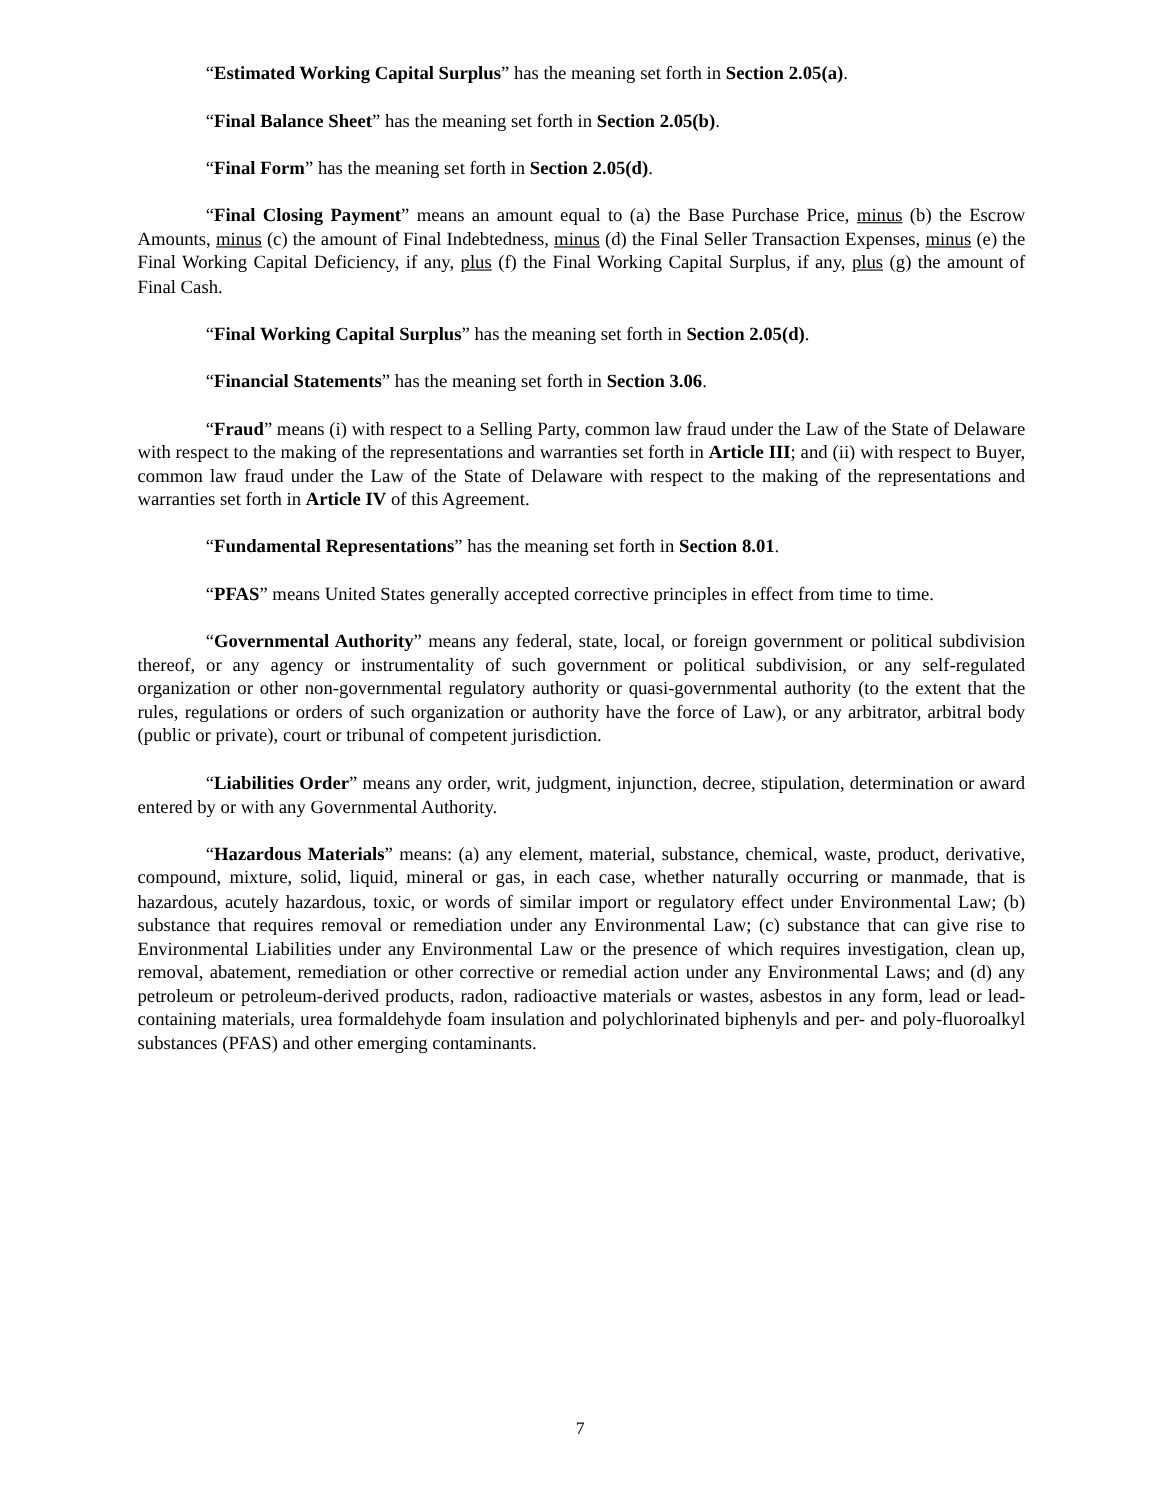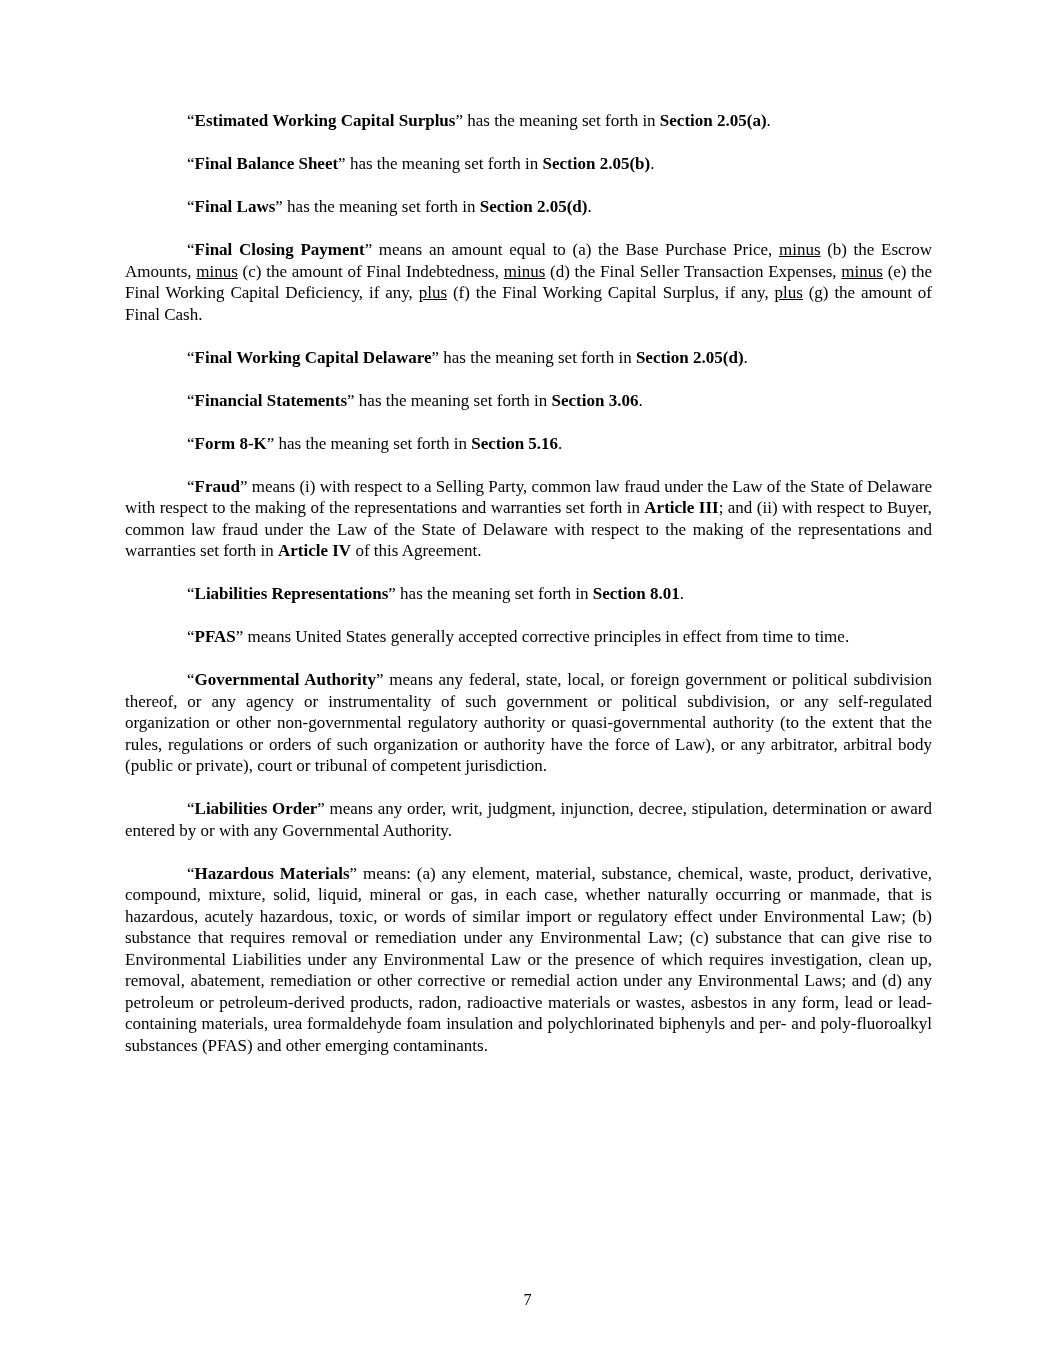--- a/index.html
+++ b/index.html
@@ -13,21 +13,21 @@
     position: relative;
     font-family: "Liberation Serif", serif;
     color: #000000;
     overflow: hidden;
   }
   .page {
     position: absolute;
     inset: 0;
   }
   .doc-body {
-    padding: 110px 123px 0 125px;
+    padding: 56px 123px 0 125px;
   }
   p.para {
     margin: 0 0 21.5px 0;
     font-size: 17px;
     line-height: 21.5px;
     text-align: justify;
     text-indent: 62px;
   }
   .b { font-weight: bold; }
   .u { text-decoration: underline; }
@@ -40,26 +40,25 @@
     font-size: 16px;
   }
 </style>
 </head>
 <body>
 
 <div class="page">
   <div class="doc-body">
       <p class="para"><span>“</span><span class="b">Estimated Working Capital Surplus</span><span>” has the meaning set forth in </span><span class="b">Section 2.05(a)</span><span>.</span></p>
       <p class="para"><span>“</span><span class="b">Final Balance Sheet</span><span>” has the meaning set forth in </span><span class="b">Section 2.05(b)</span><span>.</span></p>
-      <p class="para"><span>“</span><span class="b">Final Laws</span><span>” has the meaning set forth in </span><span class="b">Section 2.05(d)</span><span>.</span></p>
+      <p class="para"><span>“</span><span class="b">Final Form</span><span>” has the meaning set forth in </span><span class="b">Section 2.05(d)</span><span>.</span></p>
       <p class="para"><span>“</span><span class="b">Final Closing Payment</span><span>” means an amount equal to (a) the Base Purchase Price, </span><span class="u">minus</span><span> (b) the Escrow Amounts, </span><span class="u">minus</span><span> (c) the amount of Final Indebtedness, </span><span class="u">minus</span><span> (d) the Final Seller Transaction Expenses, </span><span class="u">minus</span><span> (e) the Final Working Capital Deficiency, if any, </span><span class="u">plus</span><span> (f) the Final Working Capital Surplus, if any, </span><span class="u">plus</span><span> (g) the amount of Final Cash.</span></p>
-      <p class="para"><span>“</span><span class="b">Final Working Capital Delaware</span><span>” has the meaning set forth in </span><span class="b">Section 2.05(d)</span><span>.</span></p>
+      <p class="para"><span>“</span><span class="b">Final Working Capital Surplus</span><span>” has the meaning set forth in </span><span class="b">Section 2.05(d)</span><span>.</span></p>
       <p class="para"><span>“</span><span class="b">Financial Statements</span><span>” has the meaning set forth in </span><span class="b">Section 3.06</span><span>.</span></p>
-      <p class="para"><span>“</span><span class="b">Form 8-K</span><span>” has the meaning set forth in </span><span class="b">Section 5.16</span><span>.</span></p>
       <p class="para"><span>“</span><span class="b">Fraud</span><span>” means (i) with respect to a Selling Party, common law fraud under the Law of the State of Delaware with respect to the making of the representations and warranties set forth in </span><span class="b">Article III</span><span>; and (ii) with respect to Buyer, common law fraud under the Law of the State of Delaware with respect to the making of the representations and warranties set forth in </span><span class="b">Article IV</span><span> of this Agreement.</span></p>
-      <p class="para"><span>“</span><span class="b">Liabilities Representations</span><span>” has the meaning set forth in </span><span class="b">Section 8.01</span><span>.</span></p>
+      <p class="para"><span>“</span><span class="b">Fundamental Representations</span><span>” has the meaning set forth in </span><span class="b">Section 8.01</span><span>.</span></p>
       <p class="para"><span>“</span><span class="b">PFAS</span><span>” means United States generally accepted corrective principles in effect from time to time.</span></p>
       <p class="para"><span>“</span><span class="b">Governmental Authority</span><span>” means any federal, state, local, or foreign government or political subdivision thereof, or any agency or instrumentality of such government or political subdivision, or any self-regulated organization or other non-governmental regulatory authority or quasi-governmental authority (to the extent that the rules, regulations or orders of such organization or authority have the force of Law), or any arbitrator, arbitral body (public or private), court or tribunal of competent jurisdiction.</span></p>
       <p class="para"><span>“</span><span class="b">Liabilities Order</span><span>” means any order, writ, judgment, injunction, decree, stipulation, determination or award entered by or with any Governmental Authority.</span></p>
       <p class="para"><span>“</span><span class="b">Hazardous Materials</span><span>” means: (a) any element, material, substance, chemical, waste, product, derivative, compound, mixture, solid, liquid, mineral or gas, in each case, whether naturally occurring or manmade, that is hazardous, acutely hazardous, toxic, or words of similar import or regulatory effect under Environmental Law; (b) substance that requires removal or remediation under any Environmental Law; (c) substance that can give rise to Environmental Liabilities under any Environmental Law or the presence of which requires investigation, clean up, removal, abatement, remediation or other corrective or remedial action under any Environmental Laws; and (d) any petroleum or petroleum-derived products, radon, radioactive materials or wastes, asbestos in any form, lead or lead-containing materials, urea formaldehyde foam insulation and polychlorinated biphenyls and per- and poly-fluoroalkyl substances (PFAS) and other emerging contaminants.</span></p>
     </div>
   <div class="footer">7</div>
 </div>
 
 </body></html>

